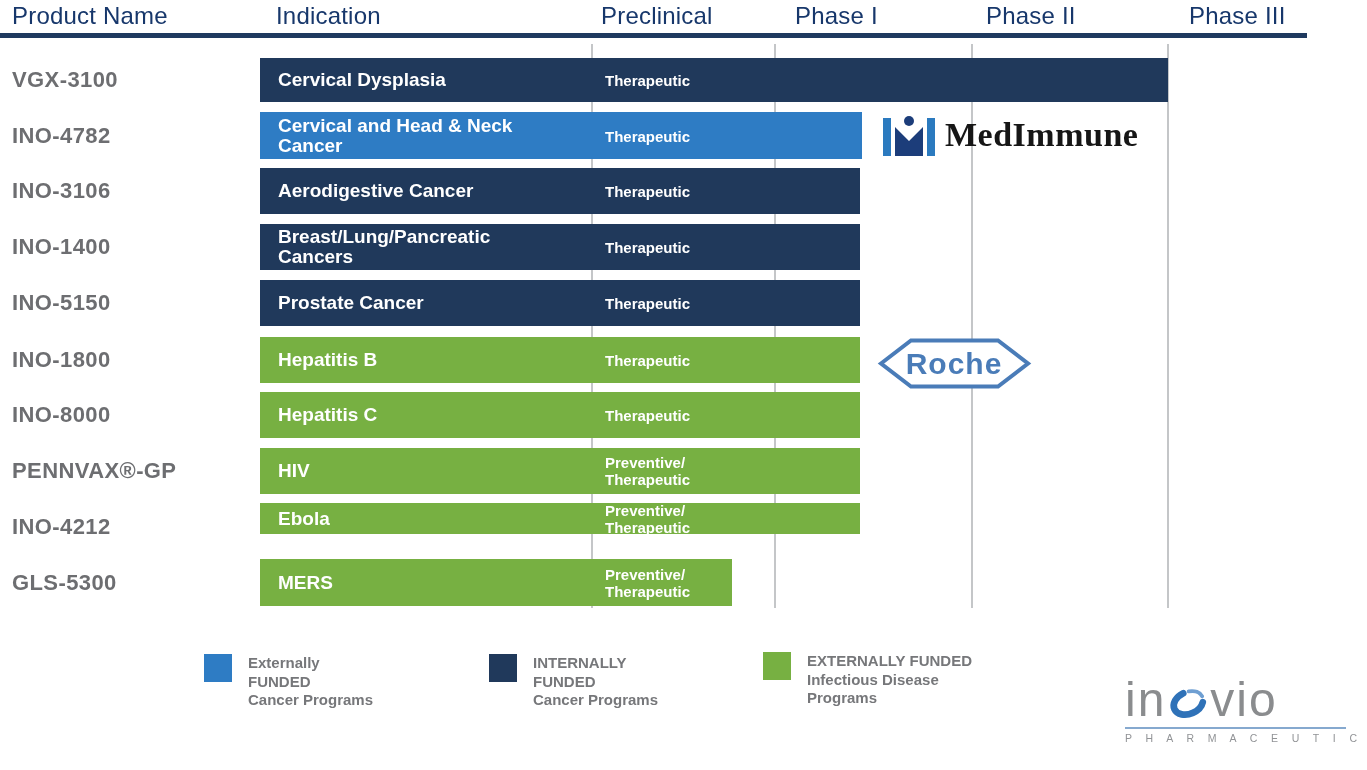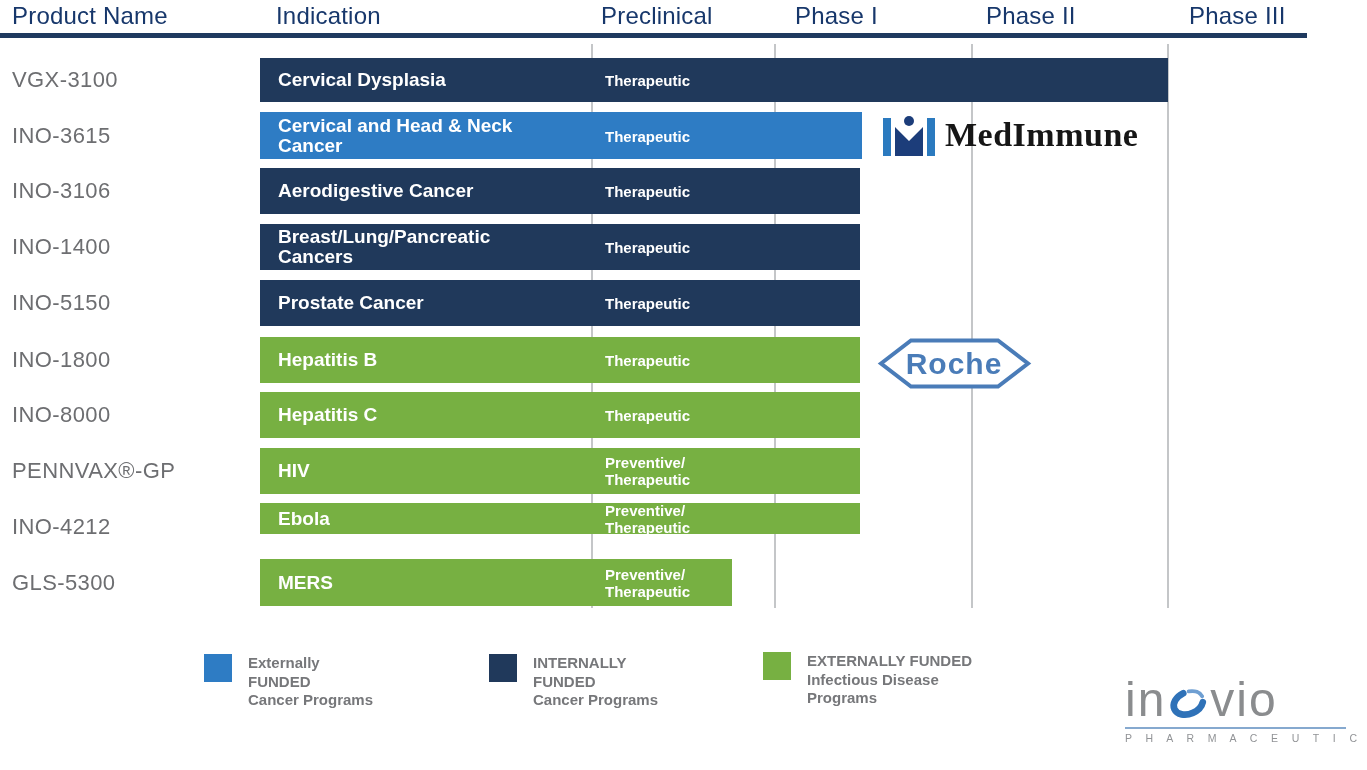--- a/index.html
+++ b/index.html
@@ -8,21 +8,21 @@
     font-family:"Liberation Sans",sans-serif;
   }
   .col-header{
     position:absolute;top:2px;font-size:24px;font-weight:normal;color:#17376b;letter-spacing:0.2px;
     white-space:nowrap;
   }
   .rule{position:absolute;left:0;top:33px;width:1307px;height:5px;background:#1f3a5f;}
   .gridline{position:absolute;top:44px;height:564px;width:2px;background:#c4c6c8;}
   .product-label{
     position:absolute;left:12px;display:flex;align-items:center;
-    font-size:22px;font-weight:normal;color:#6d6e71;letter-spacing:0.4px;white-space:nowrap;
+    font-size:22px;font-weight:bold;color:#6d6e71;letter-spacing:0.4px;white-space:nowrap;
   }
   .bar{
     position:absolute;left:260px;display:flex;align-items:center;
   }
   .indication{
     padding-left:18px;color:#ffffff;font-weight:bold;font-size:19px;line-height:20px;white-space:nowrap;
   }
   .ptype{
     position:absolute;left:345px;top:50%;transform:translateY(-50%);
     color:#ffffff;font-weight:bold;font-size:15px;line-height:17px;white-space:nowrap;
@@ -61,21 +61,21 @@
   <div id="rows">
       <div class="product-label" style="top: 58px; height: 44px; color: rgb(109, 110, 113);">VGX-3100</div>
       <div class="bar" style="top: 58px; height: 44px; width: 908px; background: rgb(32, 57, 91);">
         <div class="indication">
           <div>Cervical Dysplasia</div>
         </div>
         <div class="ptype">
           <div>Therapeutic</div>
         </div>
       </div>
-      <div class="product-label" style="top: 112px; height: 47px; color: rgb(109, 110, 113);">INO-3615</div>
+      <div class="product-label" style="top: 112px; height: 47px; color: rgb(109, 110, 113);">INO-4782</div>
       <div class="bar" style="top: 112px; height: 47px; width: 602px; background: rgb(46, 124, 196);">
         <div class="indication">
           <div>Cervical and Head &amp; Neck</div>
           <div>Cancer</div>
         </div>
         <div class="ptype">
           <div>Therapeutic</div>
         </div>
       </div>
       <div class="product-label" style="top: 168px; height: 46px; color: rgb(109, 110, 113);">INO-3106</div>

